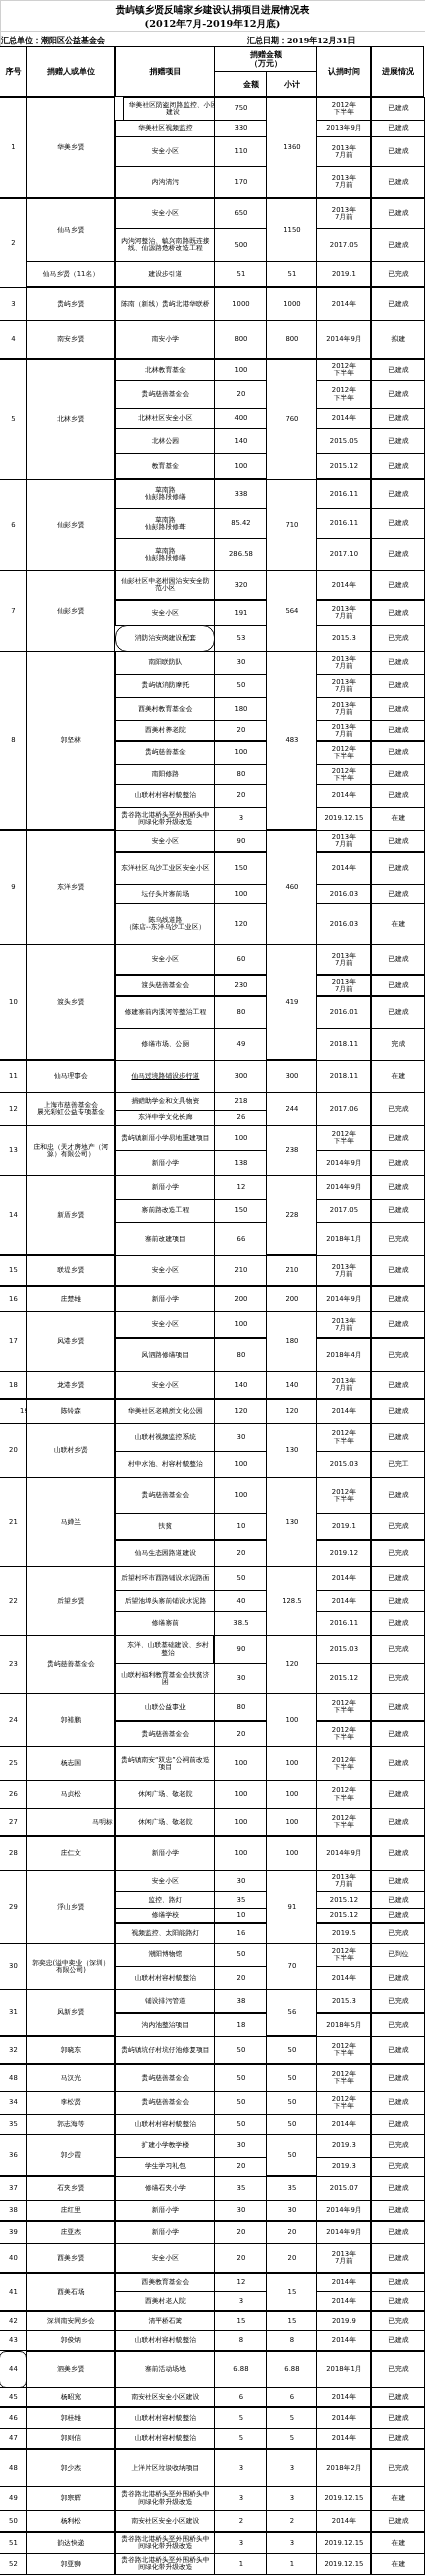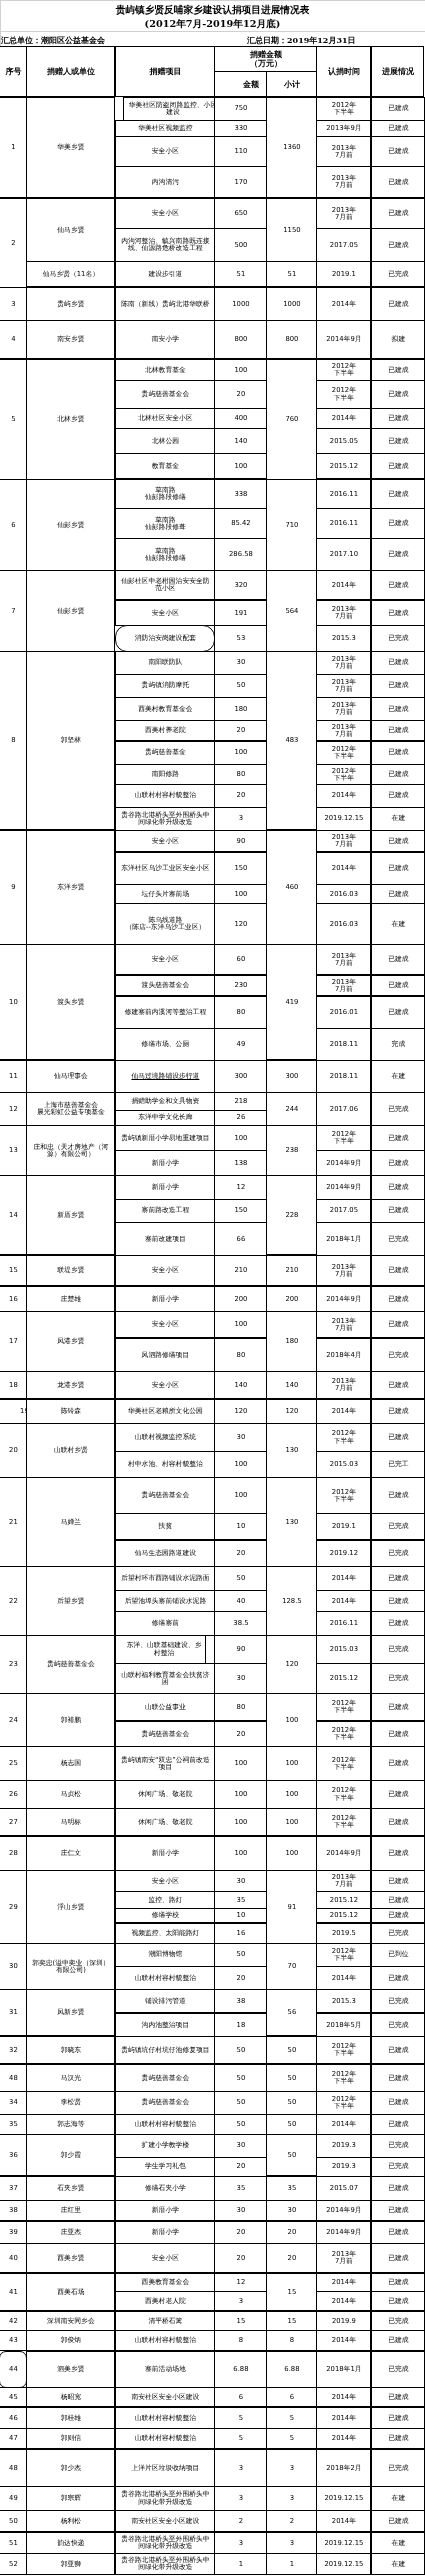--- a/index.html
+++ b/index.html
@@ -985,21 +985,21 @@
       </div>
       <div class="cell" style="left: 0px; top: 1636px; width: 28px; height: 59px;">
         <span>23</span>
       </div>
       <div class="cell" style="left: 27px; top: 1636px; width: 89px; height: 59px;">
         <span>贵屿慈善基金会</span>
       </div>
       <div class="cell" style="left: 267px; top: 1636px; width: 51px; height: 59px;">
         <span>120</span>
       </div>
-      <div class="cell" style="left: 116px; top: 1636px; width: 91px; height: 28.5px; padding-left: 8px;">
+      <div class="cell" style="left: 116px; top: 1636px; width: 99px; height: 28.5px; padding-left: 8px;">
         <span>东洋、山联基础建设、乡村整治</span>
       </div>
       <div class="cell" style="left: 215px; top: 1636px; width: 53px; height: 28.5px;">
         <span>90</span>
       </div>
       <div class="cell" style="left: 317px; top: 1636px; width: 55px; height: 28.5px;">
         <span>2015.03</span>
       </div>
       <div class="cell" style="left: 372px; top: 1636px; width: 54px; height: 28.5px;">
         <span>已完成</span>
@@ -1091,21 +1091,21 @@
       <div class="cell" style="left: 317px; top: 1781px; width: 55px; height: 28.5px;">
         <span>2012年
 下半年</span>
       </div>
       <div class="cell" style="left: 372px; top: 1781px; width: 54px; height: 28.5px;">
         <span>已建成</span>
       </div>
       <div class="cell" style="left: 0px; top: 1809px; width: 28px; height: 28px;">
         <span>27</span>
       </div>
-      <div class="cell" style="left: 27px; top: 1809px; width: 89px; height: 28px;">
+      <div class="cell" style="left: 27px; top: 1809px; width: 89px; height: 28px; justify-content: flex-end;">
         <span>马明标</span>
       </div>
       <div class="cell" style="left: 267px; top: 1809px; width: 51px; height: 28px;">
         <span>100</span>
       </div>
       <div class="cell" style="left: 116px; top: 1809px; width: 100px; height: 28px;">
         <span>休闲广场、敬老院</span>
       </div>
       <div class="cell" style="left: 215px; top: 1809px; width: 53px; height: 28px;">
         <span>100</span>

